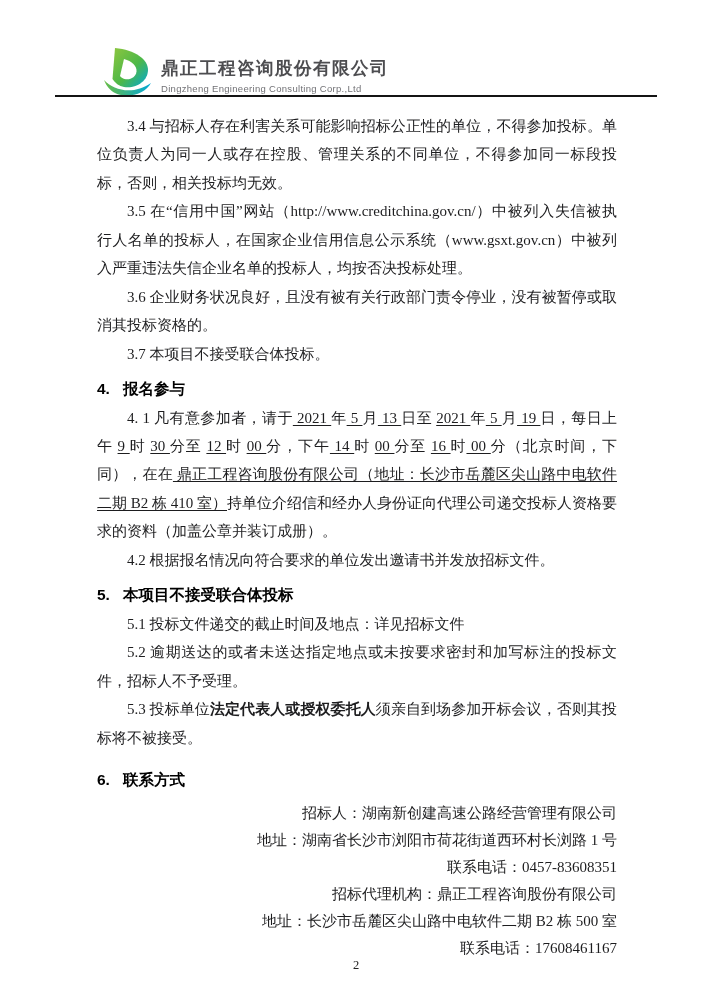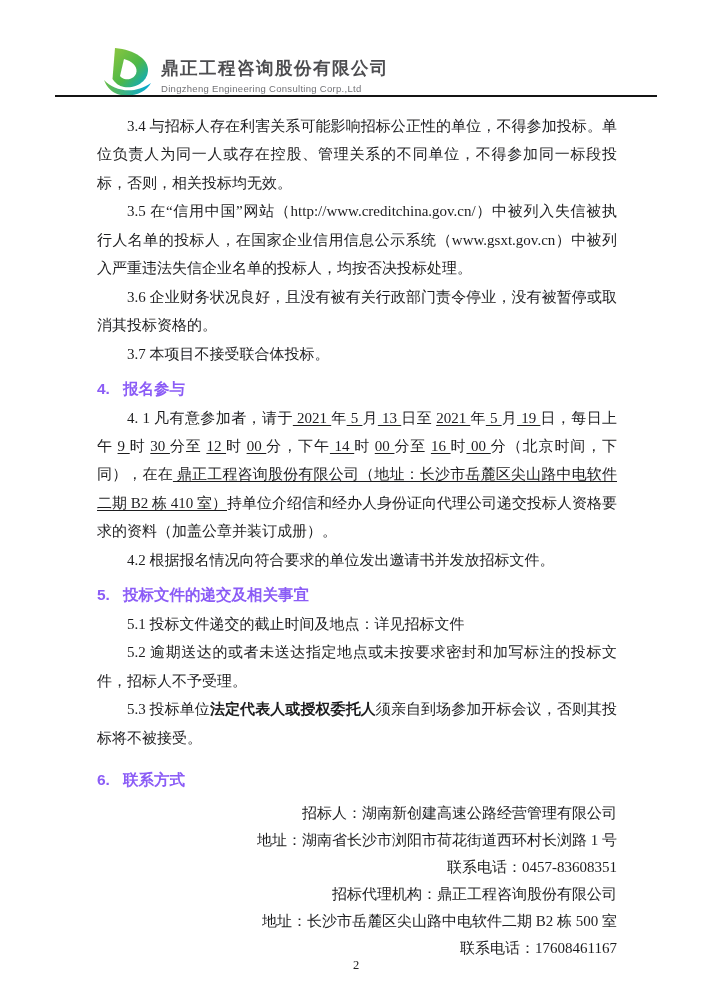--- a/index.html
+++ b/index.html
@@ -23,21 +23,21 @@
   .rule { position:absolute; left:55px; top:87px; width:602px; height:2px; background:#141414; }
 
   
   .content {
     position:absolute; left:97px; top:104px; width:520px;
     font-size:15px; line-height:28.45px; text-align:justify;
   }
   .para { margin:0; text-indent:2em; white-space:pre-wrap; }
   .sec {
     font-family:"Liberation Sans", sans-serif; font-weight:bold;
-    font-size:15.5px; color:#8b5cf6; margin:7px 0 0 0; text-align:left; line-height:28.45px;
+    font-size:15.5px; color:#000000; margin:7px 0 0 0; text-align:left; line-height:28.45px;
   }
   .sec-num { margin-right:13px; }
   .sec6 { margin-top:14px; }
   .u { text-decoration:underline; text-underline-offset:2px; }
   .bu {
     font-family:"Liberation Sans", sans-serif; font-weight:bold;
     text-underline-offset:2px;
   }
   .contacts { margin-top:6px; padding-left:2em; text-align:right; }
   .contacts p { margin:0; line-height:27px; white-space:pre-wrap; }
@@ -77,21 +77,21 @@
   <div class="content">
     <p class="para">3.4 与招标人存在利害关系可能影响招标公正性的单位，不得参加投标。单位负责人为同一人或存在控股、管理关系的不同单位，不得参加同一标段投标，否则，相关投标均无效。</p>
     <p class="para">3.5 在“信用中国”网站（http://www.creditchina.gov.cn/）中被列入失信被执行人名单的投标人，在国家企业信用信息公示系统（www.gsxt.gov.cn）中被列入严重违法失信企业名单的投标人，均按否决投标处理。</p>
     <p class="para">3.6 企业财务状况良好，且没有被有关行政部门责令停业，没有被暂停或取消其投标资格的。</p>
     <p class="para">3.7 本项目不接受联合体投标。</p>
 
     <h2 class="sec"><span class="sec-num">4.</span><span>报名参与</span></h2>
     <p class="para"><span>4. 1 凡有意参加者，请于</span><span class="u"> 2021 </span><span>年</span><span class="u"> 5 </span><span>月</span><span class="u"> 13 </span><span>日至 </span><span class="u">2021 </span><span>年</span><span class="u"> 5 </span><span>月</span><span class="u"> 19 </span><span>日，每日上午 </span><span class="u">9 </span><span>时 </span><span class="u">30 </span><span>分至 </span><span class="u">12 </span><span>时 </span><span class="u">00 </span><span>分，下午</span><span class="u"> 14 </span><span>时 </span><span class="u">00 </span><span>分至 </span><span class="u">16 </span><span>时</span><span class="u"> 00 </span><span>分（北京时间，下同），在在</span><span class="u"> 鼎正工程咨询股份有限公司（地址：长沙市岳麓区尖山路中电软件二期 B2 栋 410 室）</span><span>持单位介绍信和经办人身份证向代理公司递交投标人资格要求的资料（加盖公章并装订成册）。</span></p>
     <p class="para">4.2 根据报名情况向符合要求的单位发出邀请书并发放招标文件。</p>
 
-    <h2 class="sec"><span class="sec-num">5.</span><span>投标文件的递交及相关事宜</span></h2>
+    <h2 class="sec"><span class="sec-num">5.</span><span>本项目不接受联合体投标</span></h2>
     <p class="para">5.1 投标文件递交的截止时间及地点：详见招标文件</p>
     <p class="para">5.2 逾期送达的或者未送达指定地点或未按要求密封和加写标注的投标文件，招标人不予受理。</p>
     <p class="para"><span>5.3 投标单位</span><span class="bu">法定代表人或授权委托人</span><span>须亲自到场参加开标会议，否则其投标将不被接受。</span></p>
 
     <h2 class="sec sec6"><span class="sec-num">6.</span><span>联系方式</span></h2>
     <div class="contacts">
       <p>招标人：湖南新创建高速公路经营管理有限公司</p>
       <p>地址：湖南省长沙市浏阳市荷花街道西环村长浏路 1 号</p>
       <p>联系电话：0457-83608351</p>
       <p>招标代理机构：鼎正工程咨询股份有限公司</p>

